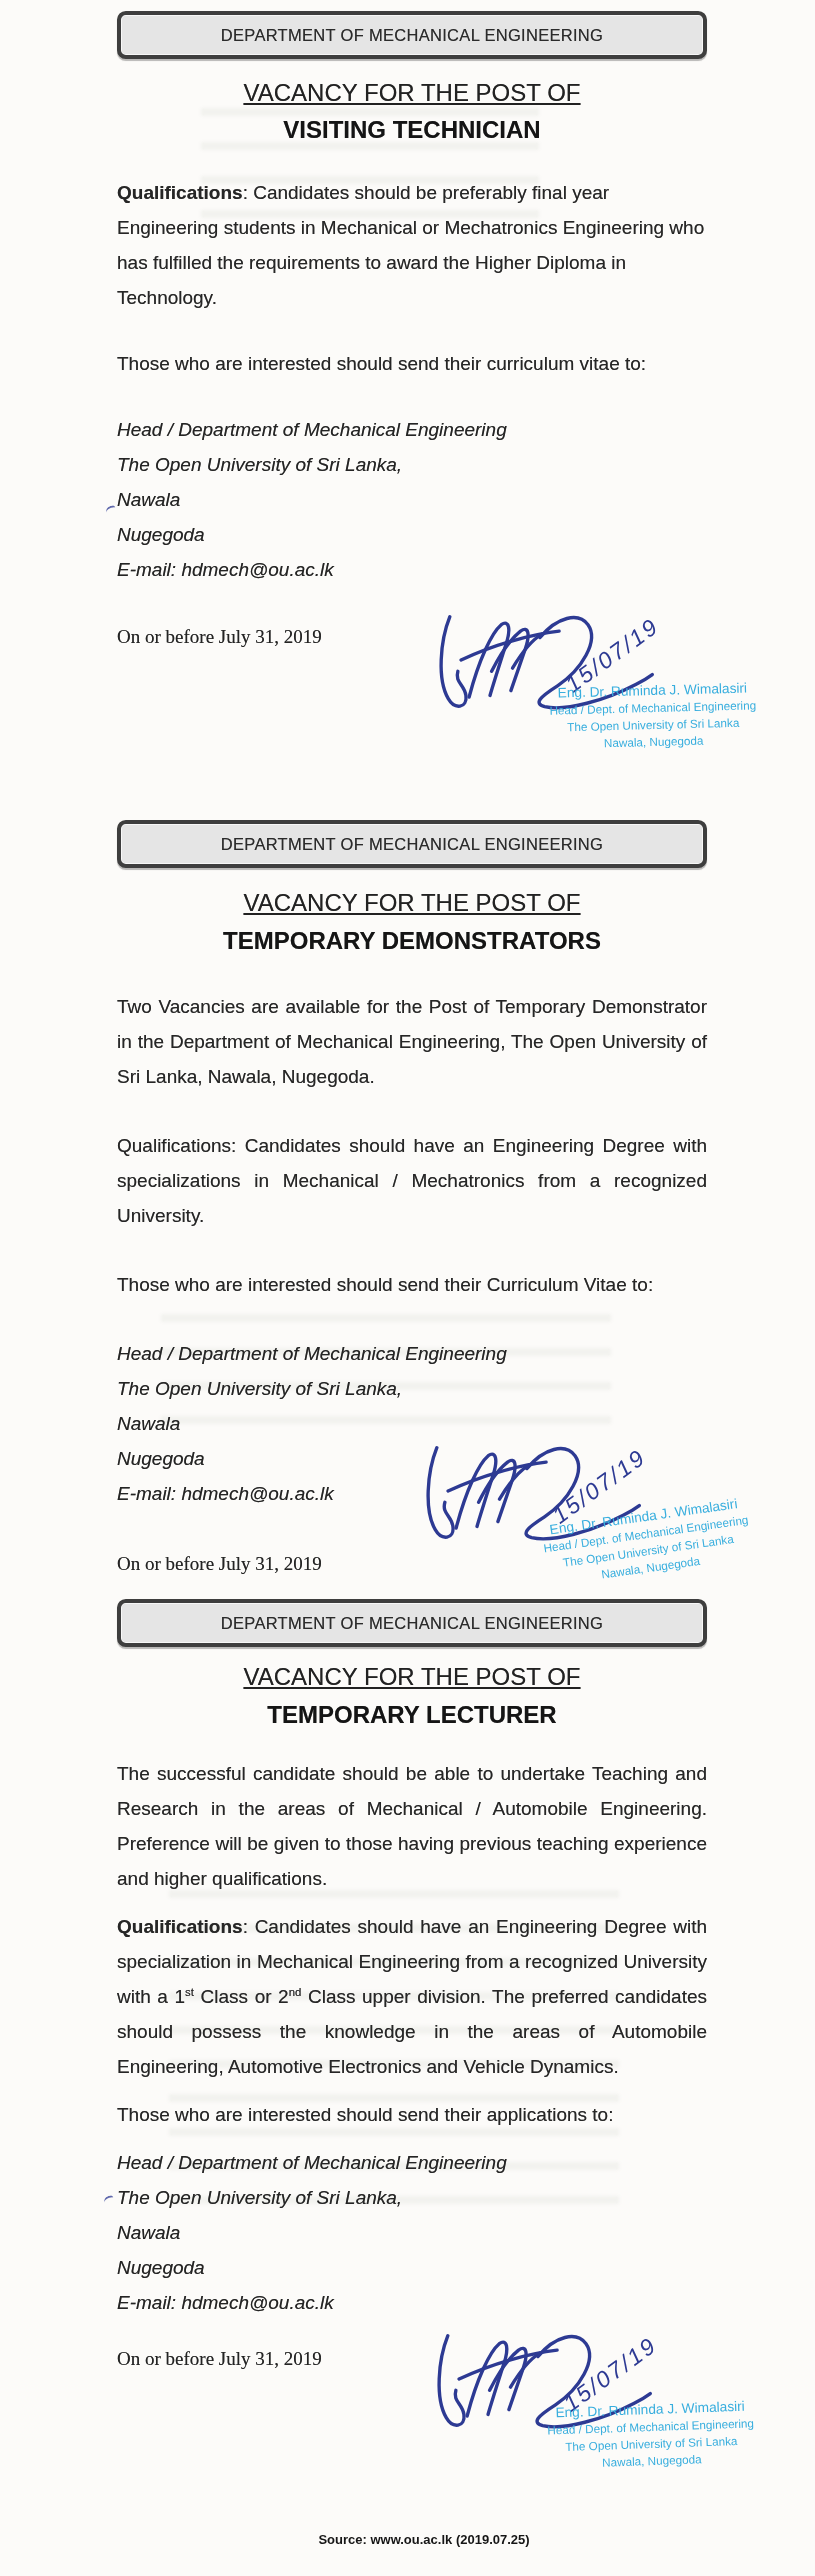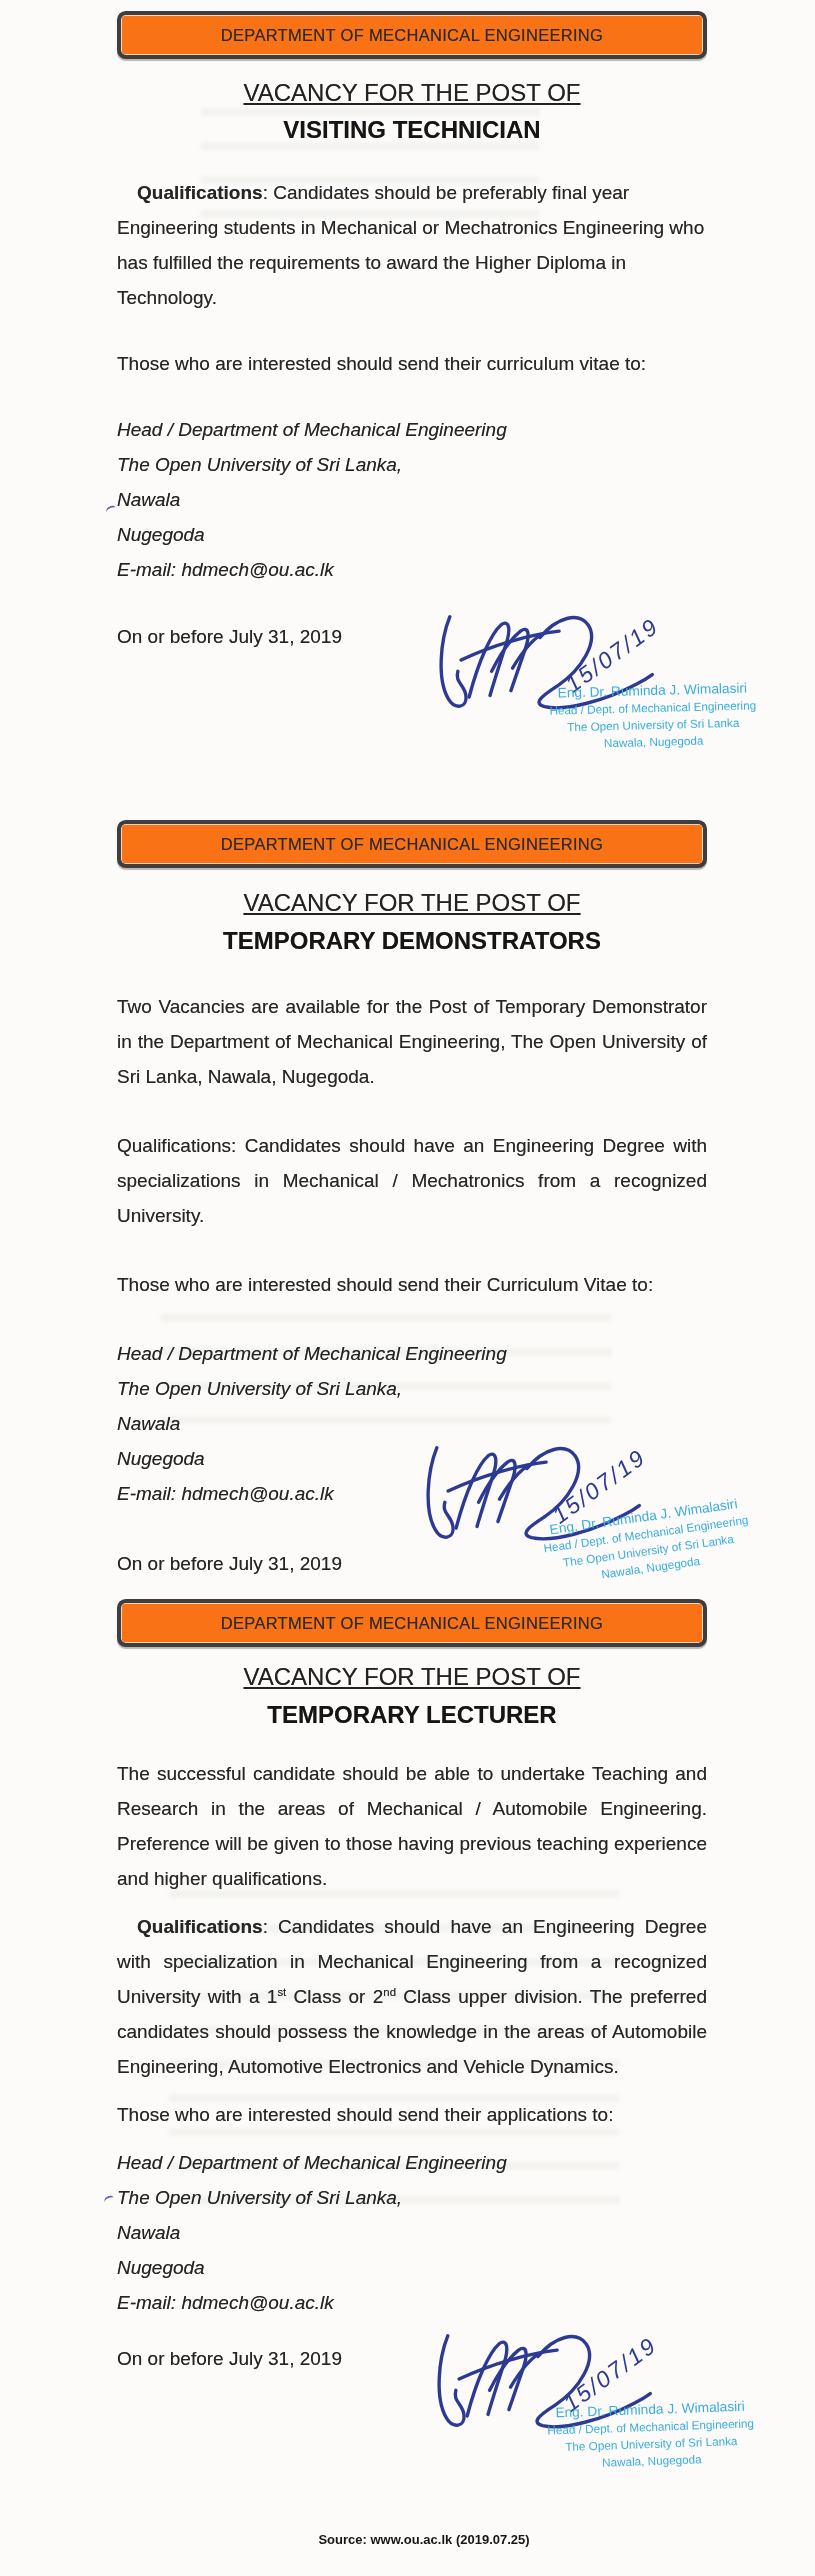--- a/index.html
+++ b/index.html
@@ -28,21 +28,21 @@
   .n1{top:11.3px;  --pgap:31px; --lh:35px;}
   .n2{top:820px;--pgap:34px; --lh:35px;}
   .n3{top:1599px;--pgap:13px; --lh:35px;}
 
   .dept-box{
     height:40px;
     border:4px solid #3e3e3e;
     border-radius:8.8px;
     box-shadow:0 1.6px 0.8px rgba(60,60,60,0.35), inset 0 0 0 0.8px rgba(255,255,255,0.9);
     display:flex;align-items:center;justify-content:center;
-    background:#f97316;
+    background:#e5e5e5;
   }
   .dept-box span{
     font-size:16.5px;
     letter-spacing:0.3px;
     color:#2b2b2b;
   }
   .t1{
     margin:19.3px 0 0 0;
     text-align:center;
     font-size:24px;
@@ -60,31 +60,32 @@
     color:#151515;
   }
   .body-par{
     margin:var(--pgap) 0 0 0;
     font-size:19px;
     line-height:var(--lh);
     color:#262626;
   }
   .n1 .body-par{text-align:left;}
   .n2 .body-par,.n3 .body-par{text-align:justify;}
-  .body-par .b{font-weight:700;margin-left:20px;}
+  .body-par .b{font-weight:700;}
   .body-par sup{font-size:60%;line-height:0;}
   .address{
     margin-top:var(--pgap);
     font-size:19px;
     line-height:var(--lh);
     font-style:italic;
   }
   .deadline{
     font-size:19px;
     line-height:var(--lh);
+    font-family:Liberation Serif, serif;
   }
   .n1 .deadline{margin-top:32px;}
   .n2 .deadline{margin-top:35px;}
   .n3 .deadline{margin-top:21px;}
 
   
   .sig{position:absolute;width:354px;height:173px;pointer-events:none;}
   .n1 .sig{left:320px;top:591px;}
   .n2 .sig{left:307px;top:613px;}
   .n3 .sig{left:318px;top:722px;}

